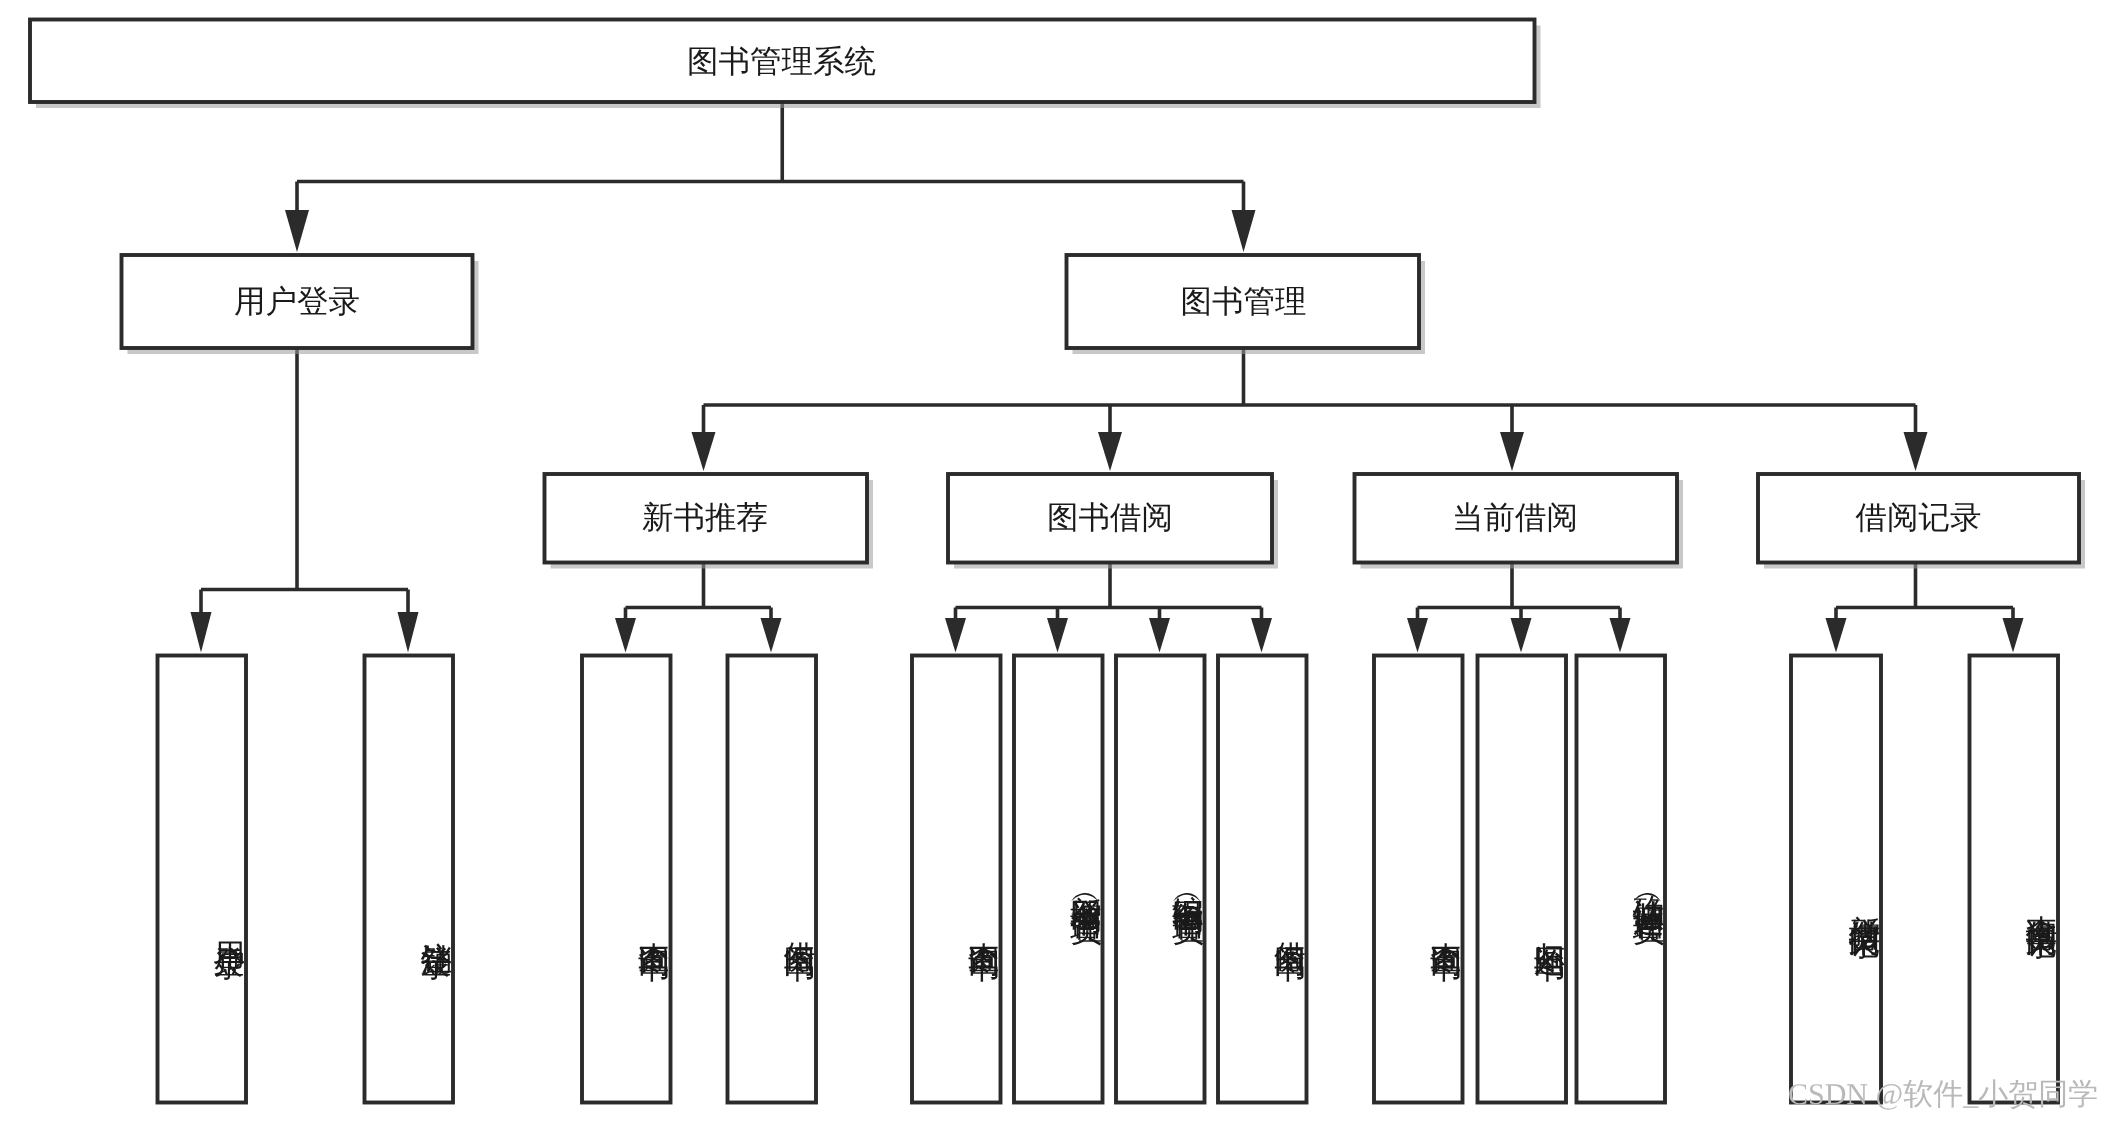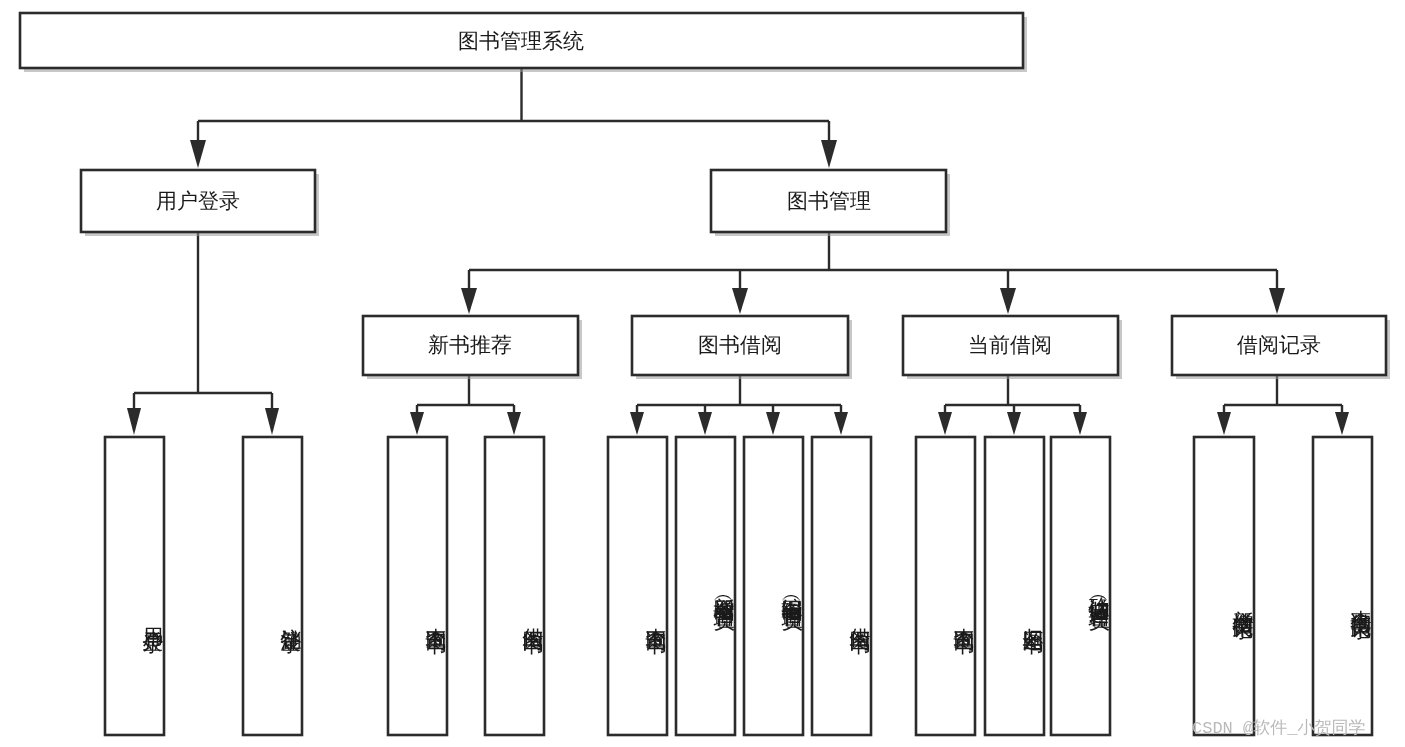--- a/index.html
+++ b/index.html
@@ -61,22 +61,22 @@
     color: #1a1a1a;
     letter-spacing: 2px;
     white-space: nowrap;
     display: flex;
     align-items: flex-start;
     justify-content: center;
     pointer-events: none;
   }
   .watermark {
     position: absolute;
-    font-family: Liberation Mono, monospace;
-    font-size: 17px;
+    font-family: Liberation Serif, serif;
+    font-size: 20px;
     color: #b9b9b9;
     white-space: nowrap;
   }
 </style>
 </head>
 <body>
 
 <div id="diagram-root">
 
   <svg class="diagram-canvas" viewBox="0 0 1405 747">

